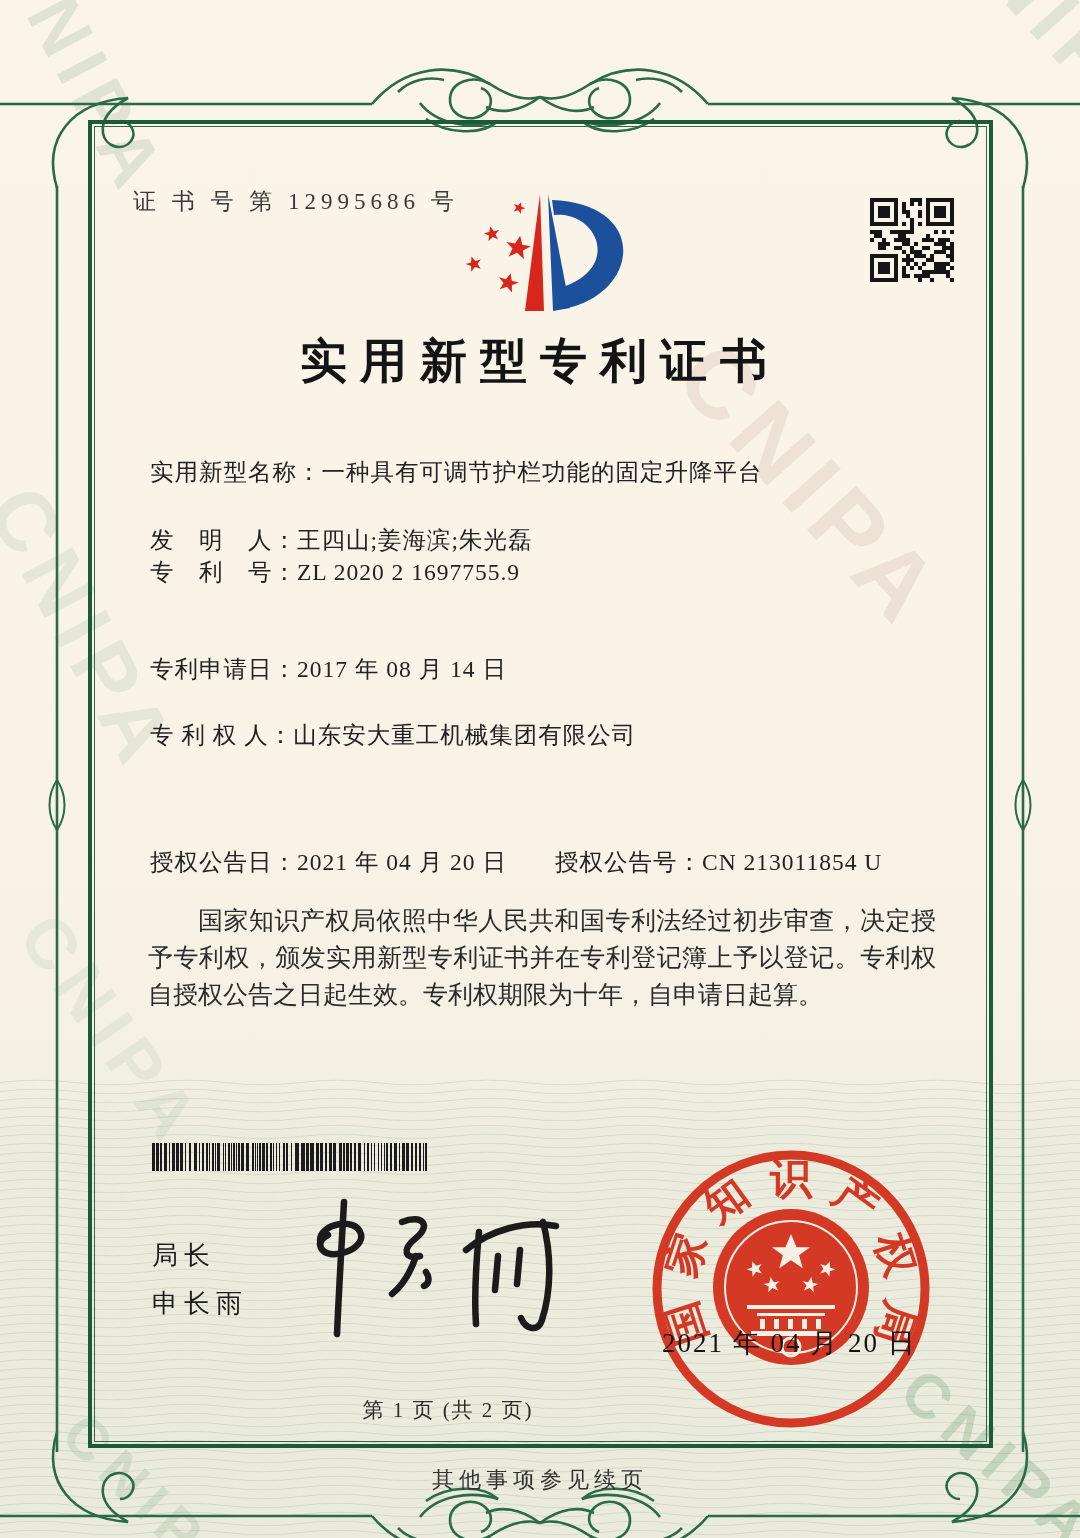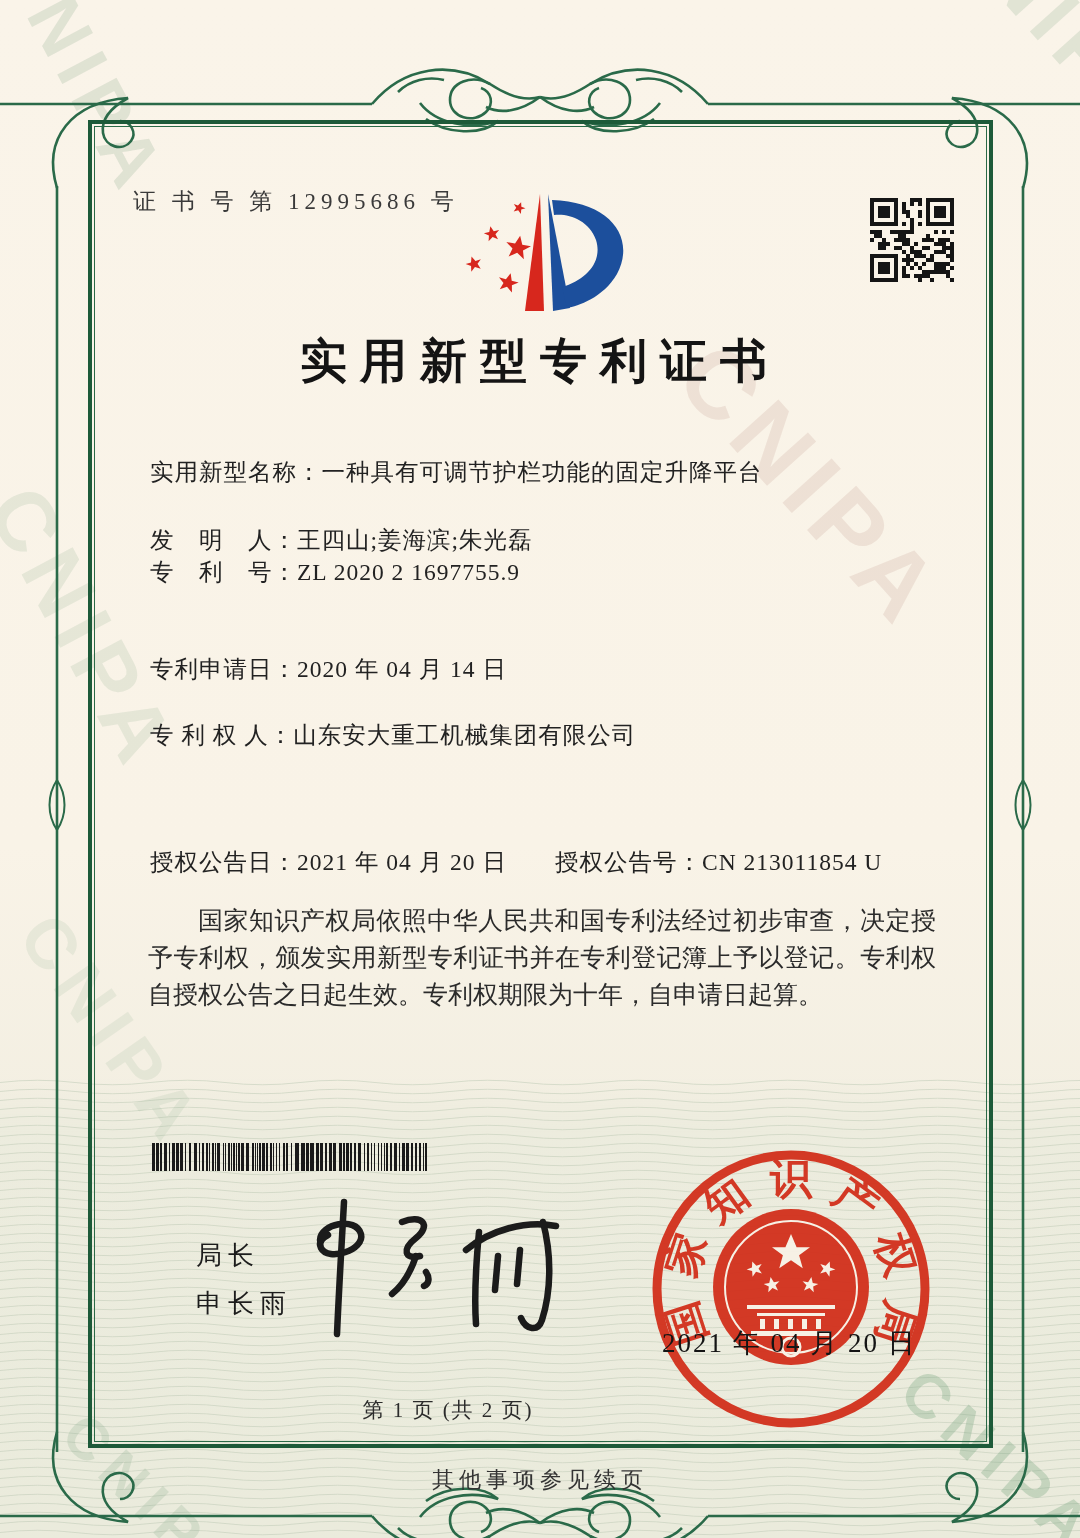--- a/index.html
+++ b/index.html
@@ -28,21 +28,21 @@
   .cert-title{left:0;top:330px;width:1080px;text-align:center;font-size:47px;font-weight:bold;
     letter-spacing:13px;color:#141414;z-index:5;}
   .row{left:150px;font-size:23.5px;z-index:5;letter-spacing:1px;white-space:nowrap;}
   .row .lab{color:#222;}
   .row .val{color:#222;}
   .grant2{position:absolute;left:405px;top:0;}
   .paras{left:148px;top:902px;width:788px;font-size:25px;line-height:37px;text-align:justify;z-index:5;}
   .paras p{margin:0;text-indent:2em;}
   .barcode{left:150px;top:1142px;z-index:5;}
   .signer{left:152px;font-size:26px;font-family:"Liberation Sans","DejaVu Sans",sans-serif;
-    color:#1c1c1c;z-index:5;letter-spacing:6px;margin-left:44px;}
+    color:#1c1c1c;z-index:5;letter-spacing:6px;}
   .sig{left:298px;top:1188px;z-index:6;}
   .seal{left:645px;top:1143px;z-index:6;opacity:.95;}
   .seal-date{left:662px;top:1325px;font-size:27px;letter-spacing:2px;color:#141414;z-index:7;white-space:nowrap;}
   .page-info{left:0;top:1396px;width:896px;text-align:center;font-size:21px;letter-spacing:2px;z-index:5;}
   .footer-note{left:0;top:1465px;width:1080px;text-align:center;font-size:22px;letter-spacing:5px;z-index:5;color:#333;}
 </style>
 </head>
 <body>
 
 <div class="page">
@@ -341,21 +341,21 @@
   </div>
 
   <div class="abs cert-title content">实用新型专利证书</div>
   <div class="abs row" style="top:524px">
     <span class="lab">发　明　人：</span><span class="val">王四山;姜海滨;朱光磊</span>
   </div>
   <div class="abs row" style="top:556px">
     <span class="lab">专　利　号：</span><span class="val">ZL 2020 2 1697755.9</span>
   </div>
   <div class="abs row" style="top:653px">
-    <span class="lab">专利申请日：</span><span class="val">2020 年 04 月 14 日</span>
+    <span class="lab">专利申请日：</span><span class="val">2017 年 08 月 14 日</span>
   </div>
   <div class="abs row" style="top:719px">
     <span class="lab">专 利 权 人：</span><span class="val">山东安大重工机械集团有限公司</span>
   </div>
   <div class="abs row" style="top:846px">
     <span class="lab">授权公告日：</span><span class="val">2021 年 04 月 20 日</span>
     <span class="grant2">
       <span class="lab">授权公告号：</span><span class="val">CN 213011854 U</span>
     </span>
   </div>

